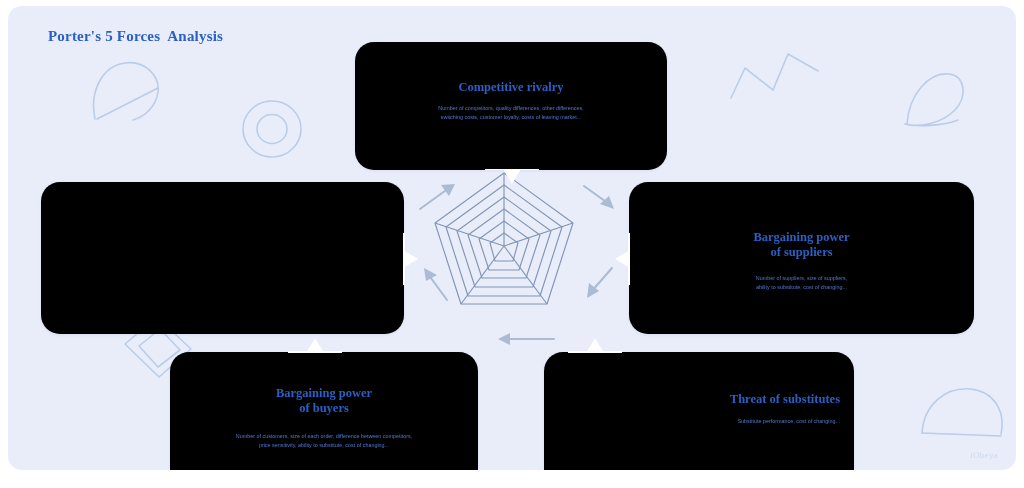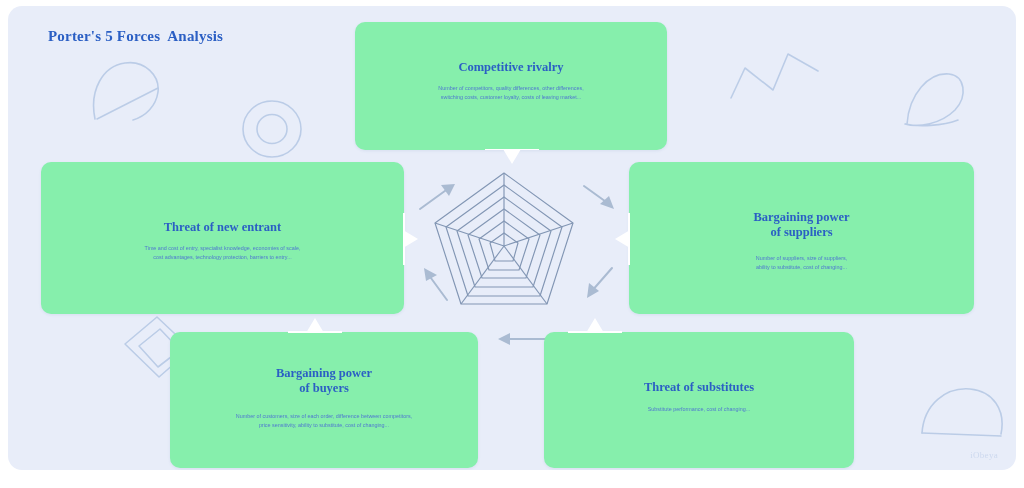--- a/index.html
+++ b/index.html
@@ -39,23 +39,24 @@
   
   .doodle-layer {
     position: absolute;
     left: 0; top: 0;
     width: 1008px; height: 464px;
     pointer-events: none;
   }
   
   .card {
     position: absolute;
-    background: #86efac;
-    border-radius: 10px;
+    background: #000000;
+    border-radius: 19px;
     box-shadow: 0 1px 3px rgba(70, 95, 160, .10);
+    margin-top: 20px;
   }
   .card-inner {
     position: absolute;
     left: 0;
     width: 100%;
     text-align: center;
     padding: 0 14px;
     box-sizing: border-box;
   }
   .card-title {
@@ -186,25 +187,20 @@
     </div>
 
     <svg class="notch" style="left:130px; top:127px; background:transparent;" width="54" height="16" viewBox="0 0 54 16">
       <path d="M0 0 H54 L32 0 L27 14 L22 0 Z" fill="#ffffff"></path>
       <path d="M0 0 H54 V1 H0 Z" fill="#ffffff"></path>
       <path d="M18 0 L27 15 L36 0 Z" fill="#ffffff"></path>
     </svg>
   </div>
 
   <div class="card" id="card-entrant">
-    <div class="card-inner" style="top:58px;">
-      <div class="card-title">Threat of new entrant</div>
-      <div class="card-desc">Time and cost of entry, specialist knowledge, economies of scale,
-cost advantages, technology protection, barriers to entry...</div>
-    </div>
 
     <svg class="notch" style="left:362px; top:51px; background:transparent;" width="16" height="52" viewBox="0 0 16 52">
       <path d="M0 0 V52 H1 V0 Z" fill="#ffffff"></path>
       <path d="M0 17 L15 26 L0 35 Z" fill="#ffffff"></path>
       <rect x="0" y="0" width="2" height="52" fill="#ffffff"></rect>
     </svg>
   </div>
 
   <div class="card" id="card-suppliers">
     <div class="card-inner" style="top:48px;">
@@ -228,21 +224,21 @@
 price sensitivity, ability to substitute, cost of changing...</div>
     </div>
 
     <svg class="notch" style="left:118px; top:-15px; background:transparent;" width="54" height="16" viewBox="0 0 54 16">
       <rect x="0" y="14" width="54" height="2" fill="#ffffff"></rect>
       <path d="M18 16 L27 1 L36 16 Z" fill="#ffffff"></path>
     </svg>
   </div>
 
   <div class="card" id="card-substitutes">
-    <div class="card-inner" style="top:48px;">
+    <div class="card-inner" style="top:40px;text-align:right;">
       <div class="card-title">Threat of substitutes</div>
       <div class="card-desc" style="margin-top:10px;">Substitute performance, cost of changing...</div>
     </div>
 
     <svg class="notch" style="left:24px; top:-15px; background:transparent;" width="54" height="16" viewBox="0 0 54 16">
       <rect x="0" y="14" width="54" height="2" fill="#ffffff"></rect>
       <path d="M18 16 L27 1 L36 16 Z" fill="#ffffff"></path>
     </svg>
   </div>
 

